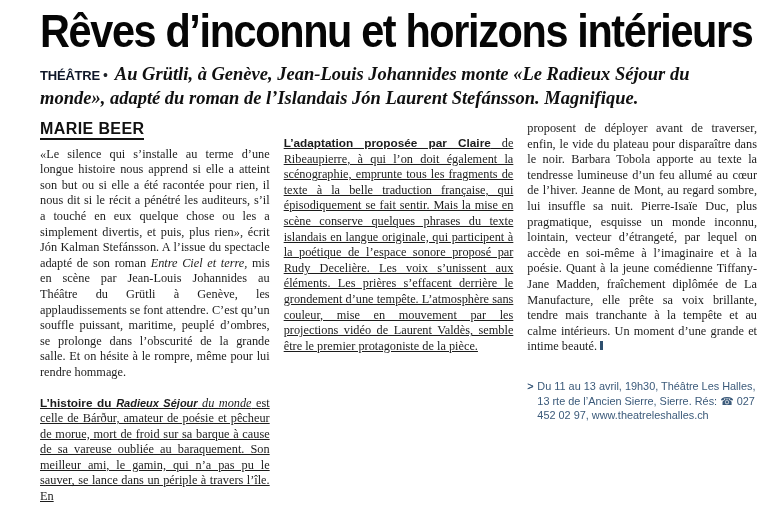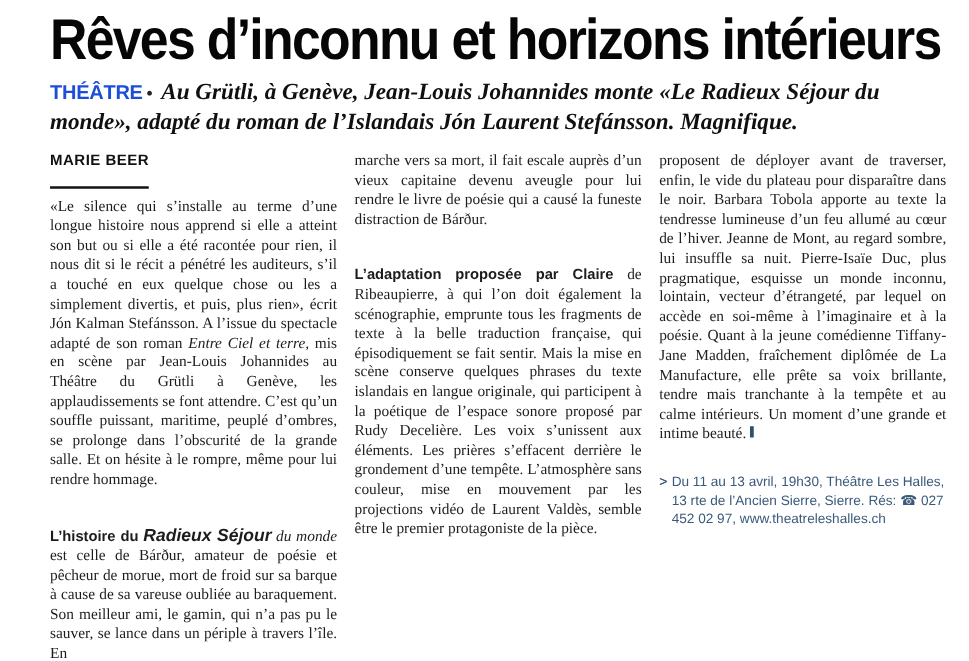--- a/index.html
+++ b/index.html
@@ -28,23 +28,23 @@
     font-style:italic;
     font-size:18.5px;
     line-height:1.33;
     color:#101010;
     margin-bottom:10px;
   }
   .kicker{
     font-family:"Liberation Sans",sans-serif;
     font-style:normal;
     font-weight:700;
-    font-size:16px;
+    font-size:13px;
     letter-spacing:-.2px;
-    color:#1d4ed8;
+    color:#0f172a;
   }
   .kicker-bullet{
     font-style:normal;
     font-size:14px;
     color:#20242a;
     padding:0 3px;
   }
 
   
   .columns{display:flex;gap:14px;align-items:flex-start;}
@@ -54,32 +54,32 @@
     line-height:15.6px;
     text-align:justify;
     color:#1c1c1c;
     hyphens:auto;
   }
   .byline-wrap{margin-bottom:7px;}
   .byline{
     display:inline-block;
     font-family:"Liberation Sans",sans-serif;
     font-weight:700;
-    font-size:12px;
+    font-size:16px;
     letter-spacing:.4px;
     color:#111;
     border-bottom:2px solid #141414;
-    padding-bottom:12px;
+    padding-bottom:1px;
   }
   p{margin:0;}
-  p.space-before{margin-top:29px;}
+  p.space-before{margin-top:15px;text-decoration:underline;}
   p.indent{text-indent:15px;}
   .run-i{font-style:italic;}
   .run-b{font-family:"Liberation Sans",sans-serif;font-weight:700;font-size:11.8px;}
-  .run-bi{font-family:"Liberation Sans",sans-serif;font-weight:700;font-style:italic;font-size:14px;}
+  .run-bi{font-family:"Liberation Sans",sans-serif;font-weight:700;font-style:italic;font-size:11px;}
   .endmark{
     display:inline-block;
     width:3px;height:9px;
     background:#2e4f6e;
     margin-left:3px;
   }
 
   
   .info{
     margin-top:24px;
@@ -101,21 +101,20 @@
     <span class="kicker">THÉÂTRE</span><span class="kicker-bullet">•</span>
     <span>Au Grütli, à Genève, Jean-Louis Johannides monte «Le Radieux Séjour du monde», adapté du roman de l’Islandais Jón Laurent Stefánsson. Magnifique.</span>
   </div>
   <div class="columns" id="columns">
       <div class="col">
         <div class="byline-wrap"><span class="byline">MARIE BEER</span></div>
         <p><span>«Le silence qui s’installe au terme d’une longue histoire nous apprend si elle a atteint son but ou si elle a été racontée pour rien, il nous dit si le récit a pénétré les auditeurs, s’il a touché en eux quelque chose ou les a simplement divertis, et puis, plus rien», écrit Jón Kalman Stefánsson. A l’issue du spectacle adapté de son roman </span><span class="run-i">Entre Ciel et terre,</span><span> mis en scène par Jean-Louis Johannides au Théâtre du Grütli à Genève, les applaudissements se font attendre. C’est qu’un souffle puissant, maritime, peuplé d’ombres, se prolonge dans l’obscurité de la grande salle. Et on hésite à le rompre, même pour lui rendre hommage.</span></p>
         <p class="space-before"><span class="run-b">L’histoire du </span><span class="run-bi">Radieux Séjour</span><span class="run-i"> du monde</span><span> est celle de Bárður, amateur de poésie et pêcheur de morue, mort de froid sur sa barque à cause de sa vareuse oubliée au baraquement. Son meilleur ami, le gamin, qui n’a pas pu le sauver, se lance dans un périple à travers l’île. En</span></p>
       </div>
       <div class="col">
-        <p><span>marche vers sa mort, il fait escale auprès d’un vieux capitaine devenu aveugle pour lui rendre le livre de poésie qui a causé la funeste distraction de Bárður.</span></p>
         <p class="space-before"><span class="run-b">L’adaptation proposée par Claire</span><span> de Ribeaupierre, à qui l’on doit également la scénographie, emprunte tous les fragments de texte à la belle traduction française, qui épisodiquement se fait sentir. Mais la mise en scène conserve quelques phrases du texte islandais en langue originale, qui participent à la poétique de l’espace sonore proposé par Rudy Decelière. Les voix s’unissent aux éléments. Les prières s’effacent derrière le grondement d’une tempête. L’atmosphère sans couleur, mise en mouvement par les projections vidéo de Laurent Valdès, semble être le premier protagoniste de la pièce.</span></p>
       </div>
       <div class="col">
         <p><span>proposent de déployer avant de traverser, enfin, le vide du plateau pour disparaître dans le noir. Barbara Tobola apporte au texte la tendresse lumineuse d’un feu allumé au cœur de l’hiver. Jeanne de Mont, au regard sombre, lui insuffle sa nuit. Pierre-Isaïe Duc, plus pragmatique, esquisse un monde inconnu, lointain, vecteur d’étrangeté, par lequel on accède en soi-même à l’imaginaire et à la poésie. Quant à la jeune comédienne Tiffany-Jane Madden, fraîchement diplômée de La Manufacture, elle prête sa voix brillante, tendre mais tranchante à la tempête et au calme intérieurs. Un moment d’une grande et intime beauté.</span><span class="endmark"></span></p>
         <div class="info">
           <div class="info-item"><span class="info-marker">&gt;</span></div>
           <div class="info-item"><span class="info-marker">&gt;</span><span>Du 11 au 13 avril, 19h30, Théâtre Les Halles, 13 rte de l’Ancien Sierre, Sierre. Rés: ☎ 027 452 02 97, www.theatreleshalles.ch</span></div>
         </div>
       </div>
     </div>

